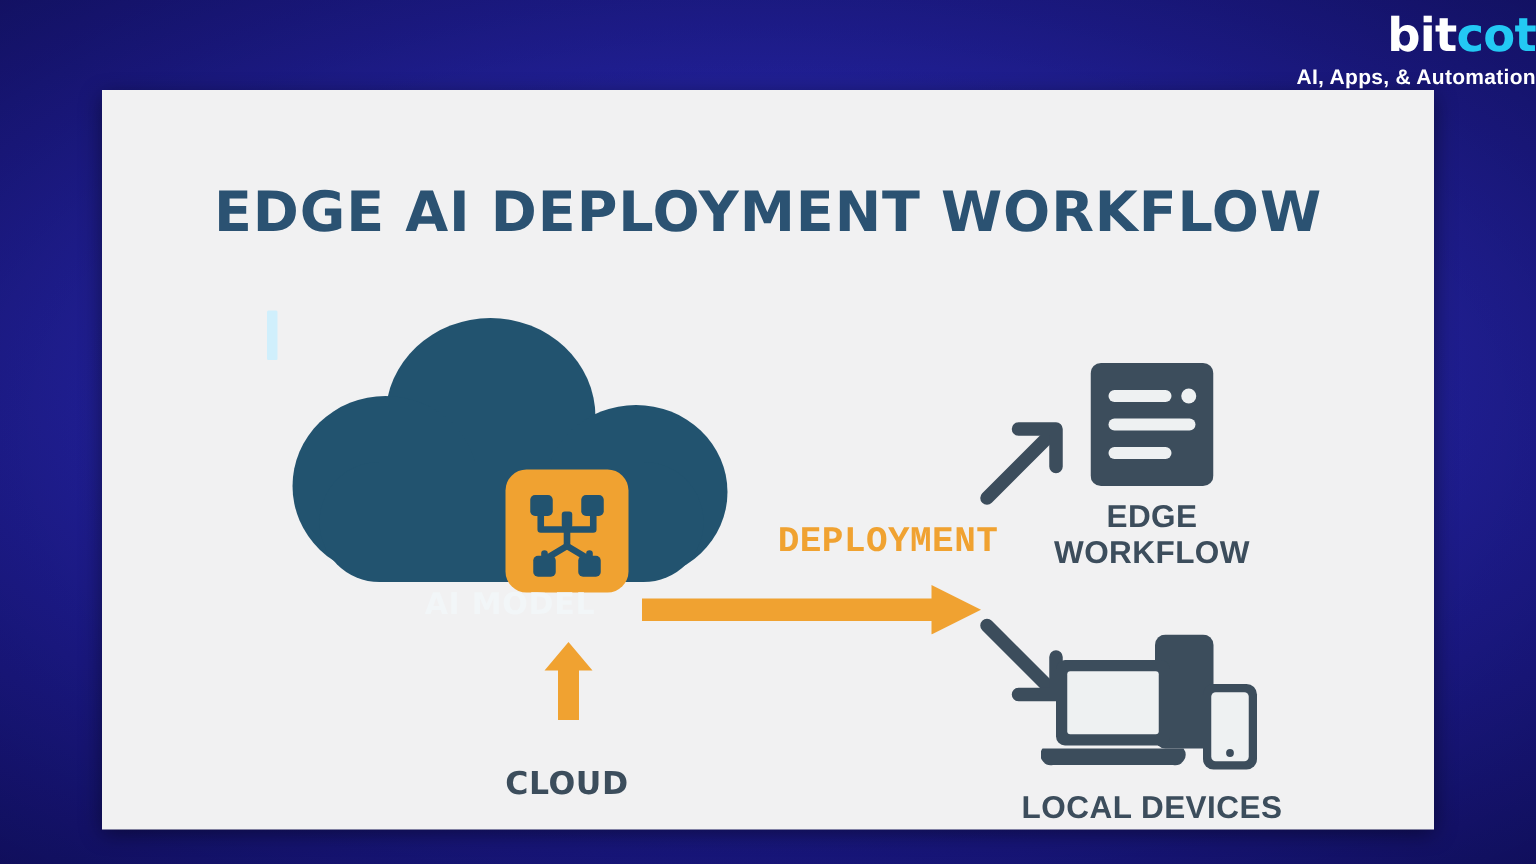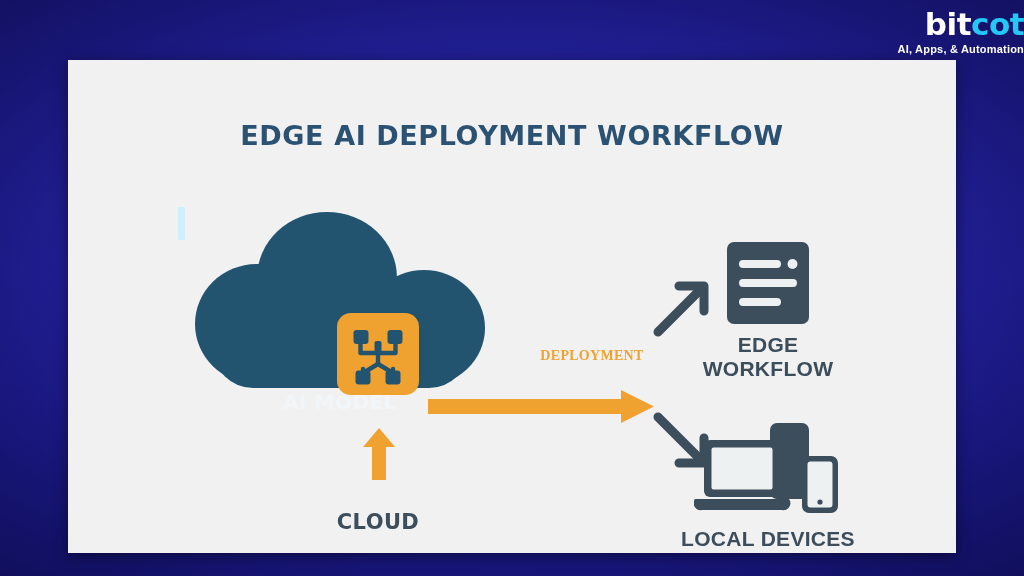--- a/index.html
+++ b/index.html
@@ -42,21 +42,21 @@
     font-size: 31px;
     font-weight: 700;
     letter-spacing: -0.5px;
     line-height: 1;
     font-family: "DejaVu Sans", sans-serif;
   }
   .logo-bit { color: #ffffff; }
   .logo-cot { color: #23c9f4; }
   .logo-tag {
     margin-top: 3px;
-    font-size: 11px;
+    font-size: 14px;
     font-weight: 700;
     color: #ffffff;
     letter-spacing: 0.2px;
     font-family: "Liberation Sans", sans-serif;
     padding-left: 21px;
   }
 
   
   #card {
     position: absolute;
@@ -70,21 +70,21 @@
     overflow: hidden;
   }
 
   .card-title {
     position: absolute;
     left: 0;
     top: 60px;
     width: 888px;
     text-align: center;
     font-family: "DejaVu Sans", sans-serif;
-    font-size: 27px;
+    font-size: 37px;
     font-weight: 700;
     letter-spacing: 0.6px;
     color: #2b5272;
   }
 
   
   .artifact {
     position: absolute;
     left: 110px;
     top: 147px;
@@ -147,22 +147,22 @@
     width: 226px;
     height: 33px;
     z-index: 2;
   }
   .deploy-label {
     position: absolute;
     left: 434px;
     top: 288px;
     width: 180px;
     text-align: center;
-    font-family: Liberation Serif, serif;
-    font-size: 14px;
+    font-family: Liberation Mono, monospace;
+    font-size: 24px;
     font-weight: 700;
     letter-spacing: 0.3px;
     color: #f0a231;
   }
 
   
   .cloud-up-arrow {
     position: absolute;
     left: 294px;
     top: 368px;

